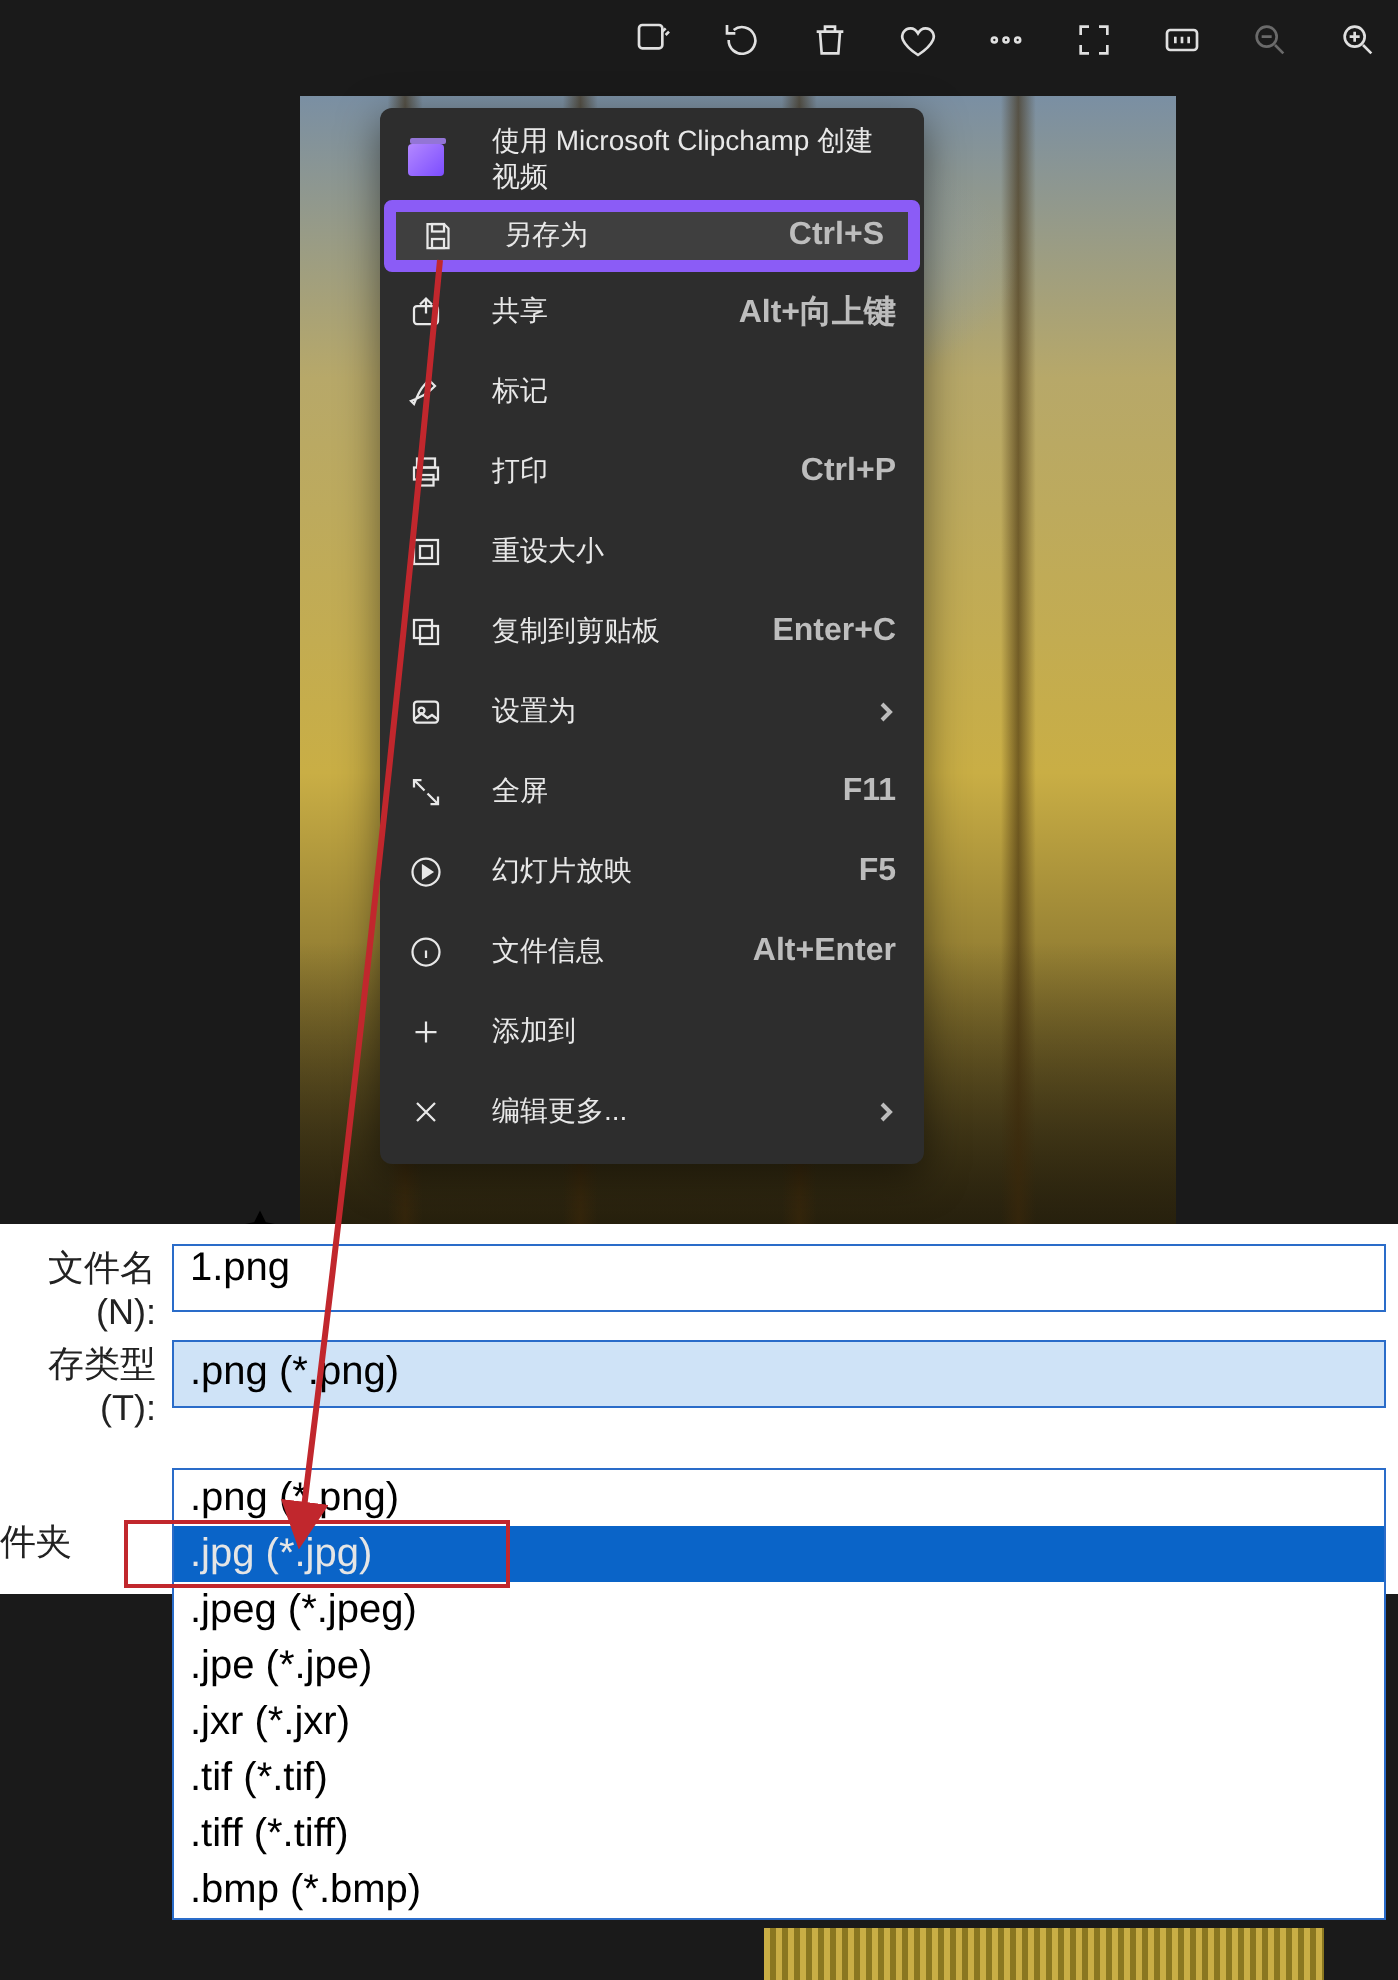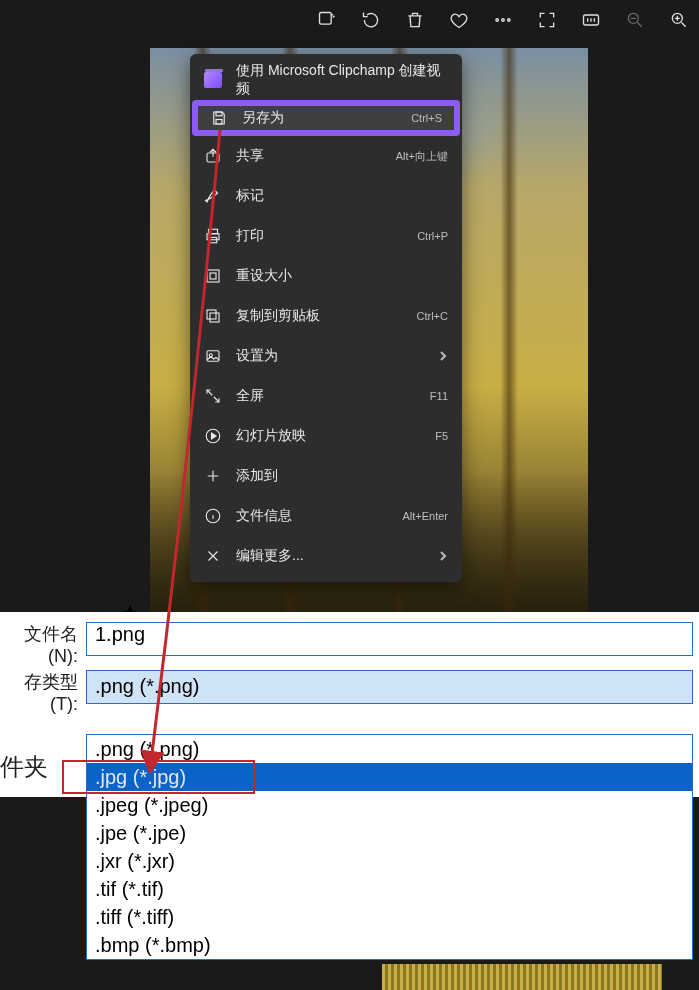--- a/index.html
+++ b/index.html
@@ -54,27 +54,27 @@
     border-radius:6px;
     padding:6px 0;
     color:#e8e8e8;
     font-size:14px;
     box-shadow:0 6px 20px rgba(0,0,0,0.5);
   }
   .mrow {
     display:flex; align-items:center;
     height:40px;
     padding:0 14px;
-    gap:14px;
+    gap:24px;
     position:relative;
   }
   .mrow .micon { width:18px; height:18px; display:flex; align-items:center; justify-content:center; flex:0 0 18px;}
   .mrow .micon svg{width:18px;height:18px;stroke:#e8e8e8;stroke-width:1.5;fill:none;}
   .mrow .label { flex:1; }
-  .mrow .shortcut { font-size:11px; color:#bdbdbd; }
+  .mrow .shortcut { font-size:16px; color:#bdbdbd;font-weight:bold; }
   .mrow .chev { width:10px; }
   .mrow .chev svg{width:10px;height:10px;stroke:#bdbdbd;stroke-width:2;fill:none;}
   .mrow.hl {
     background:#3f3f3f;
     border:6px solid #8b5cf6;
     border-radius:4px;
     margin:0 2px;
     height:36px;
     padding:0 12px;
   }
@@ -113,21 +113,21 @@
   .field-row .sel{
     flex:1; height:34px;
     border:1px solid #2a6cc9;
     background:#cfe3f7;
     padding:4px 8px;
     font-size:20px;
     margin-right:6px;
   }
   .folderlab{
     position:absolute; left:0; bottom:14px;
-    font-size:24px; color:#222;
+    font-size:18px; color:#222;
   }
 
   
   .droplist{
     position:absolute;
     left:86px; top:734px;
     right:6px;
     background:#fff;
     border:1px solid #2a6cc9;
     font-size:20px;
@@ -296,21 +296,21 @@
   </div>
 
   <div class="mrow">
     <span class="micon">
         <svg viewBox="0 0 24 24">
           <rect x="8" y="8" width="12" height="12"></rect>
           <rect x="4" y="4" width="12" height="12"></rect>
         </svg>
       </span>
     <span class="label">复制到剪贴板</span>
-    <span class="shortcut">Ctrl+C</span>
+    <span class="shortcut">Enter+C</span>
   </div>
 
   <div class="mrow">
     <span class="micon">
         <svg viewBox="0 0 24 24">
           <rect x="4" y="5" width="16" height="14" rx="2"></rect>
           <circle cx="9" cy="11" r="2"></circle>
           <path d="M4 17l5-4 4 3 3-2 4 3"></path>
         </svg>
       </span>
@@ -338,35 +338,35 @@
           <path d="M10 8l6 4-6 4z" fill="#e8e8e8"></path>
         </svg>
       </span>
     <span class="label">幻灯片放映</span>
     <span class="shortcut">F5</span>
   </div>
 
   <div class="mrow">
     <span class="micon">
         <svg viewBox="0 0 24 24">
-          <path d="M12 5v14M5 12h14"></path>
-        </svg>
-      </span>
-    <span class="label">添加到</span>
-  </div>
-
-  <div class="mrow">
-    <span class="micon">
-        <svg viewBox="0 0 24 24">
           <circle cx="12" cy="12" r="9"></circle>
           <path d="M12 8v.01M12 11v5"></path>
         </svg>
       </span>
     <span class="label">文件信息</span>
     <span class="shortcut">Alt+Enter</span>
+  </div>
+
+  <div class="mrow">
+    <span class="micon">
+        <svg viewBox="0 0 24 24">
+          <path d="M12 5v14M5 12h14"></path>
+        </svg>
+      </span>
+    <span class="label">添加到</span>
   </div>
 
   <div class="mrow">
     <span class="micon">
         <svg viewBox="0 0 24 24">
           <path d="M6 6l12 12M6 18L18 6"></path>
         </svg>
       </span>
     <span class="label">编辑更多...</span>
     <span class="chev"><svg viewBox="0 0 10 10">

